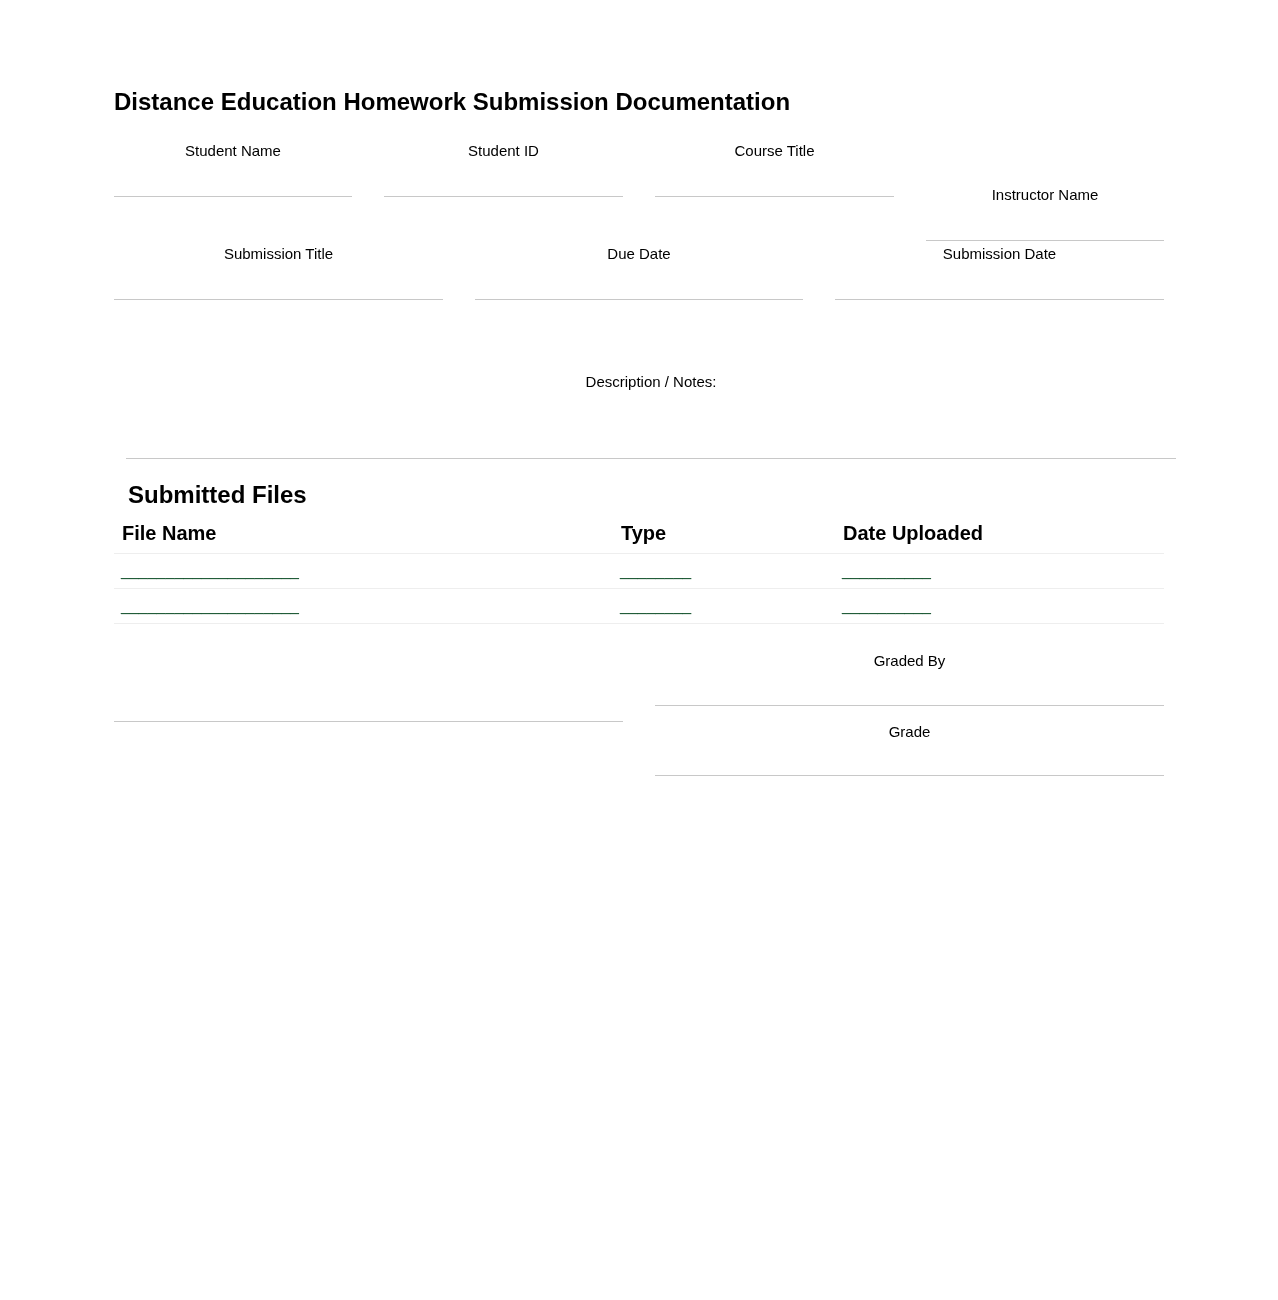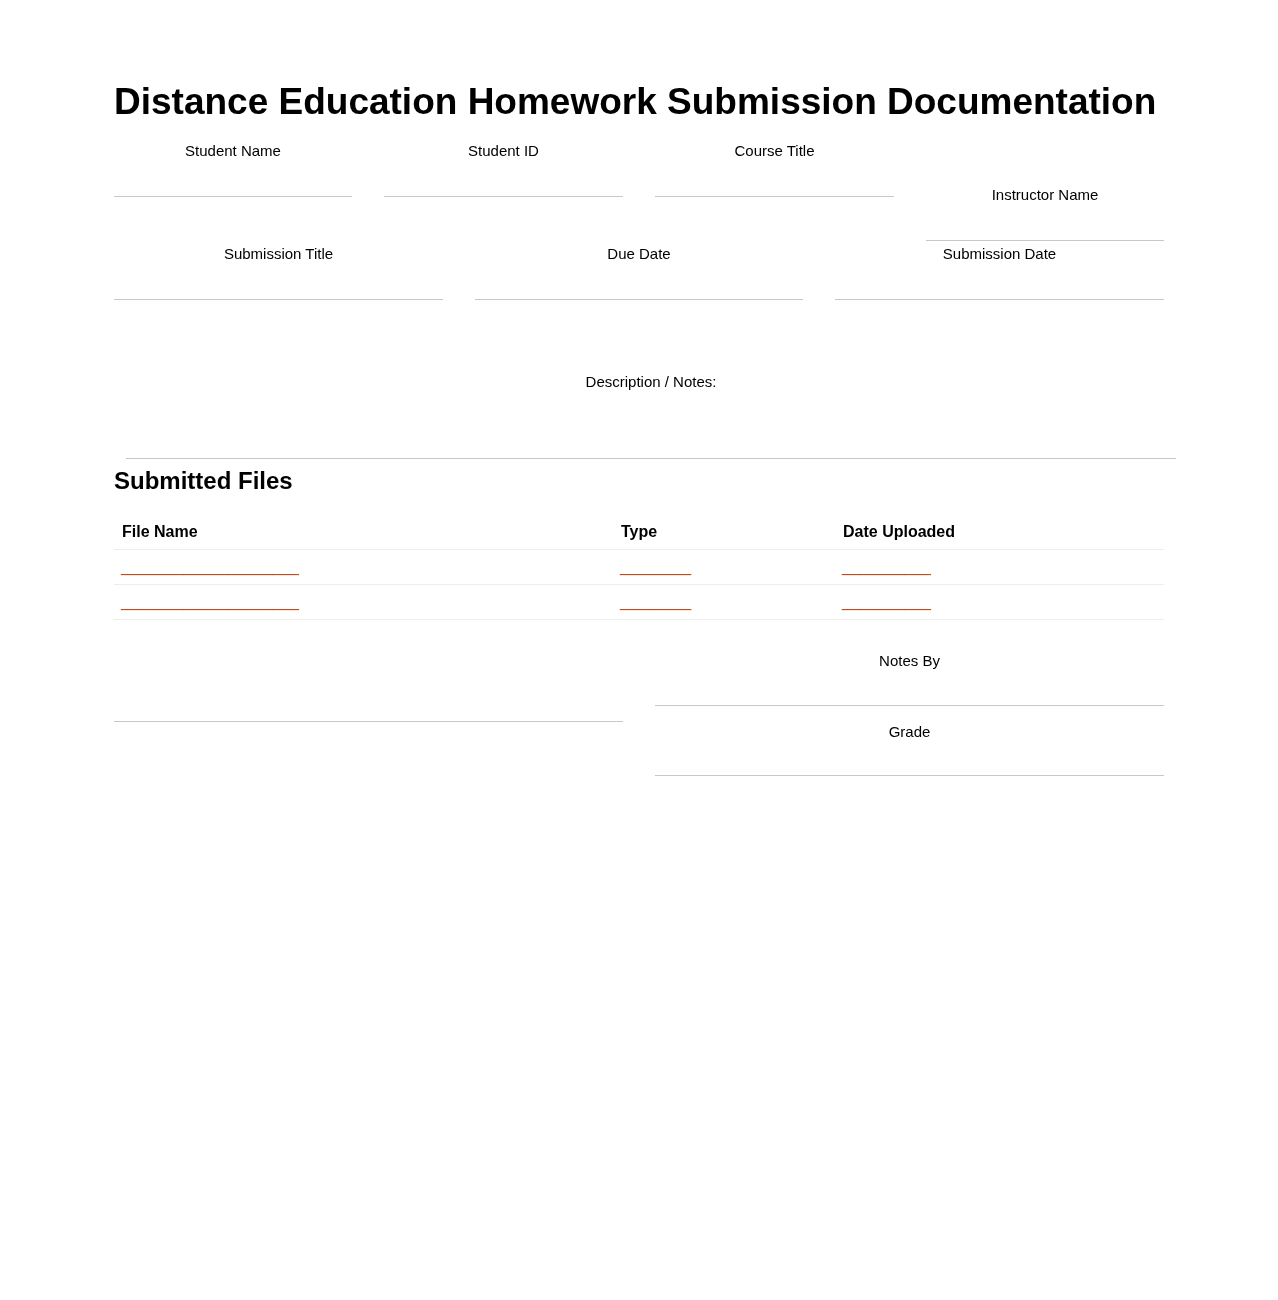--- a/index.html
+++ b/index.html
@@ -1,25 +1,25 @@
 <!DOCTYPE html>
 <html><head>
 <meta charset="utf-8">
 <style>
   html, body { margin: 0; padding: 0; background: #ffffff; }
   body { width: 1278px; height: 1300px; font-family: "Liberation Sans", sans-serif; color: #000; position: relative; }
   .page { position: absolute; left: 114px; top: 0; width: 1050px; }
-  h1 { position: absolute; top: 83px; left: 0; margin: 0; font-size: 37px; font-weight: bold; white-space: nowrap; line-height: 38px; }
+  h1 { position: absolute; top: 83px; left: 0; margin: 0; font-size: 24px; font-weight: bold; white-space: nowrap; line-height: 38px; }
   .field { position: absolute; text-align: center; }
   .field .label { font-size: 15px; line-height: 18px; display: block; }
   .field .line { position: absolute; left: 0; right: 0; border-bottom: 1px solid #c8c8c8; }
-  h2 { position: absolute; margin: 0; top: 466px; left: 0; font-size: 24px; font-weight: bold; line-height: 30px; }
+  h2 { position: absolute; margin: 14px; top: 466px; left: 0; font-size: 24px; font-weight: bold; line-height: 30px; }
   table { position: absolute; top: 514px; left: 0; width: 1050px; border-collapse: collapse; }
-  th { text-align: left; font-size: 16px; font-weight: bold; padding: 8px 8px 8px 8px; height: 19px; border-bottom: 1px solid #eeeeee; }
-  td { font-size: 16px; color: #c2410c; padding: 0 7px; height: 34px; border-bottom: 1px solid #eeeeee; vertical-align: middle; white-space: nowrap; }
+  th { text-align: left; font-size: 20px; font-weight: bold; padding: 8px 8px 8px 8px; height: 19px; border-bottom: 1px solid #eeeeee; }
+  td { font-size: 16px; color: #14532d; padding: 0 7px; height: 34px; border-bottom: 1px solid #eeeeee; vertical-align: middle; white-space: nowrap; }
 </style>
 </head>
 <body>
 
 <div class="page">
   <h1>Distance Education Homework Submission Documentation</h1>
 
   <div class="field" style="top:142px; left:0; width:238px; height:56px;">
     <span class="label">Student Name</span>
     <div class="line" style="top:54px;"></div>
@@ -76,21 +76,21 @@
         <td>__________</td>
       </tr>
     </tbody>
   </table>
 
   <div class="field" style="top:652px; left:0; width:509px; height:72px;">
     <div class="line" style="top:69px;"></div>
   </div>
 
   <div class="field" style="top:652px; left:541px; width:509px; height:56px;">
-    <span class="label">Notes By</span>
+    <span class="label">Graded By</span>
     <div class="line" style="top:53px;"></div>
   </div>
 
   <div class="field" style="top:723px; left:541px; width:509px; height:56px;">
     <span class="label">Grade</span>
     <div class="line" style="top:52px;"></div>
   </div>
 </div>
 
 </body></html>

